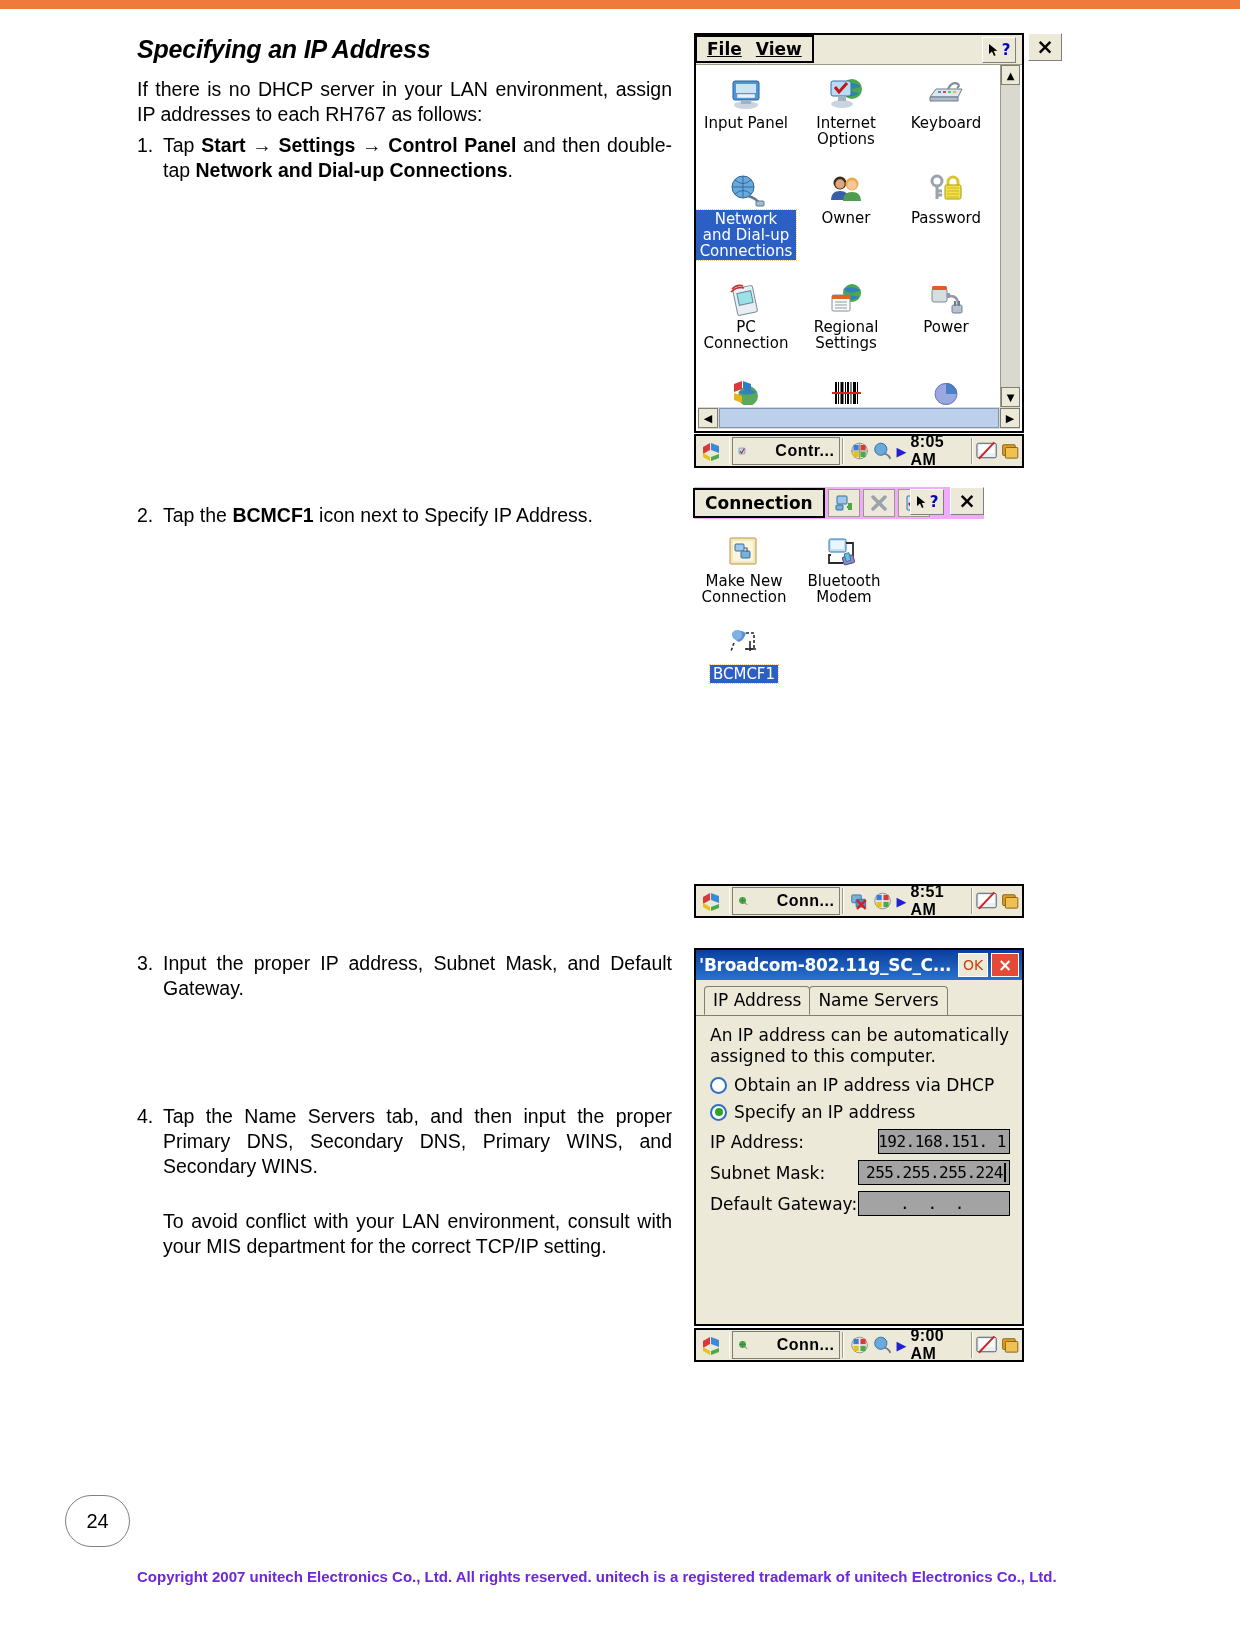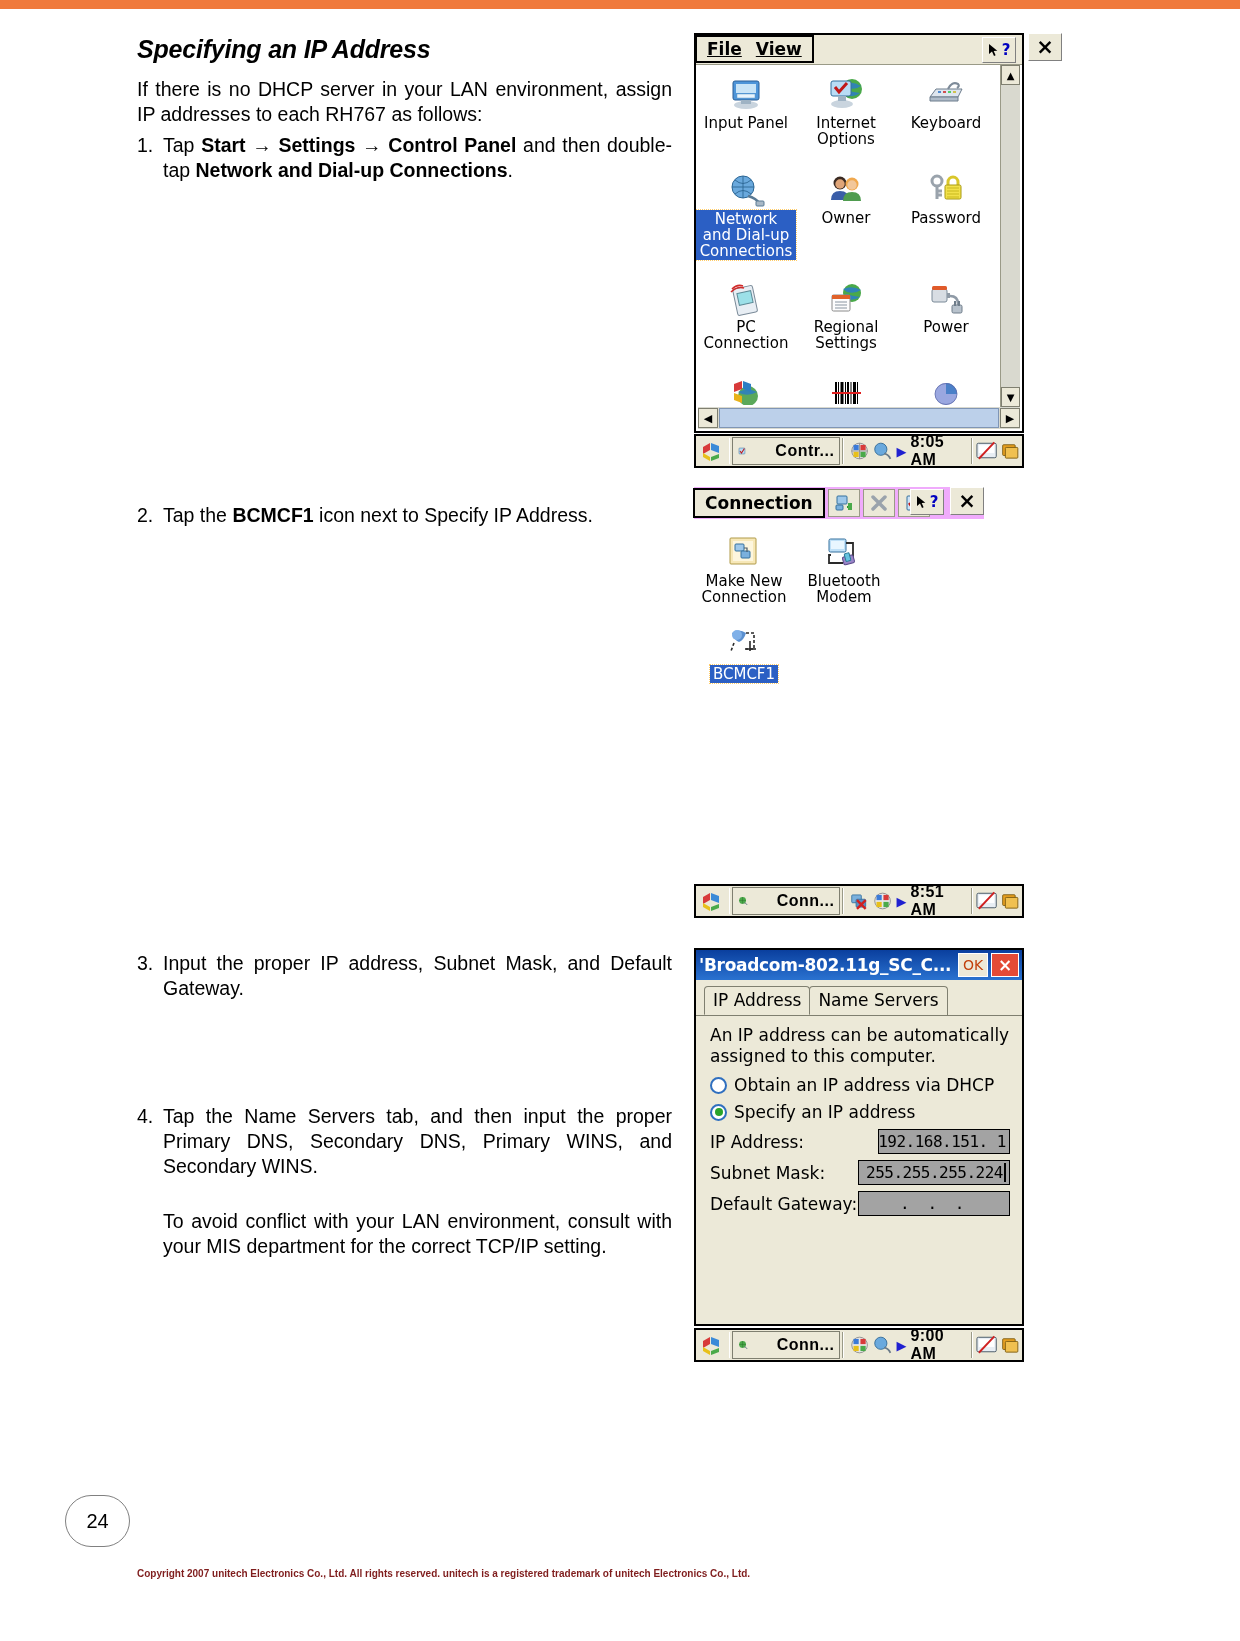--- a/index.html
+++ b/index.html
@@ -172,21 +172,21 @@
 
   
   .pagebox {
     position:absolute; left:65px; top:1495px; width:65px; height:52px;
     border:1px solid #808080; border-radius:26px; background:#fff;
     display:flex; align-items:center; justify-content:center;
     font-size:20px; color:#000;
   }
   .copyright {
     position:absolute; left:137px; top:1568px; width:1040px;
-    font-size:10px; font-weight:bold; color:#7f1d1d;
+    font-size:15px; font-weight:bold; color:#6d28d9;
   }
 </style>
 </head>
 <body>
 
 <div class="topbar"></div>
 
 <div class="textcol">
   <h1 class="sect">Specifying an IP Address</h1>
   <p class="body">If there is no DHCP server in your LAN environment, assign IP addresses to each RH767 as follows:</p>

